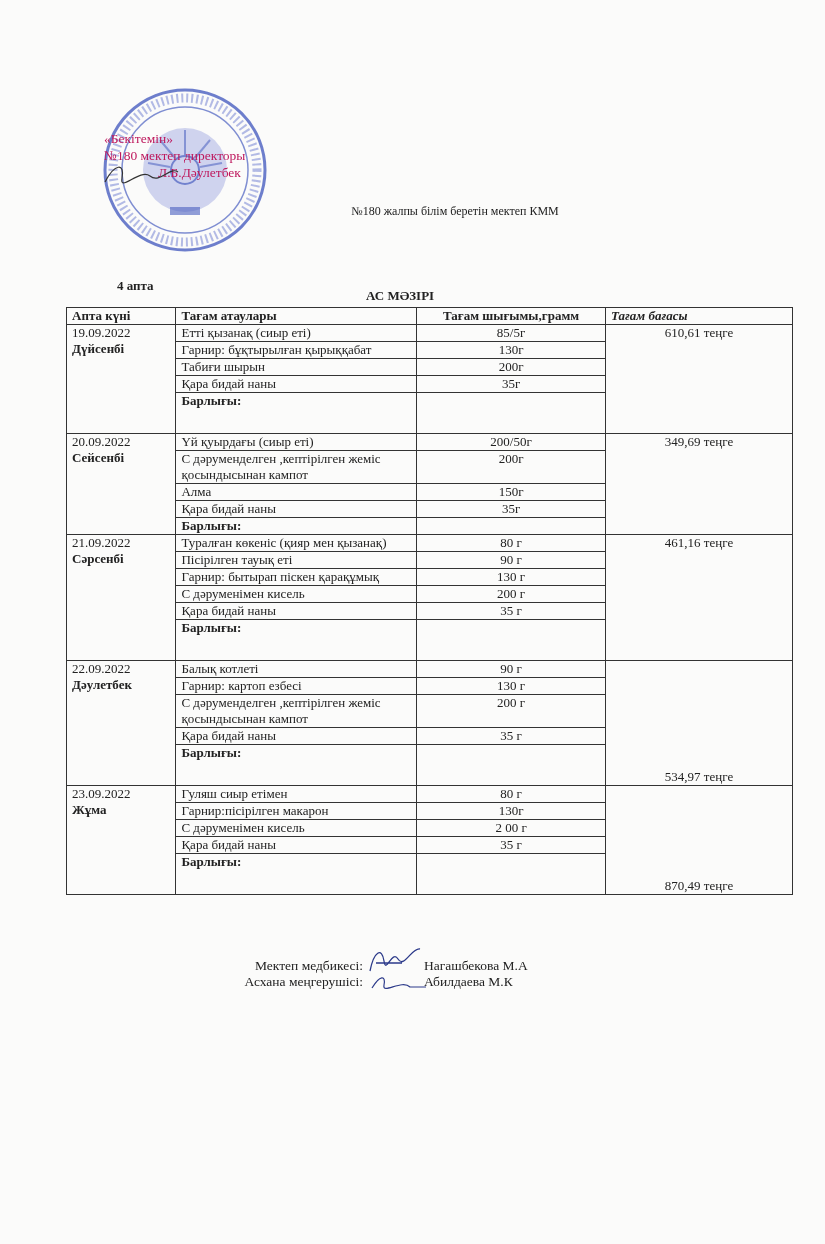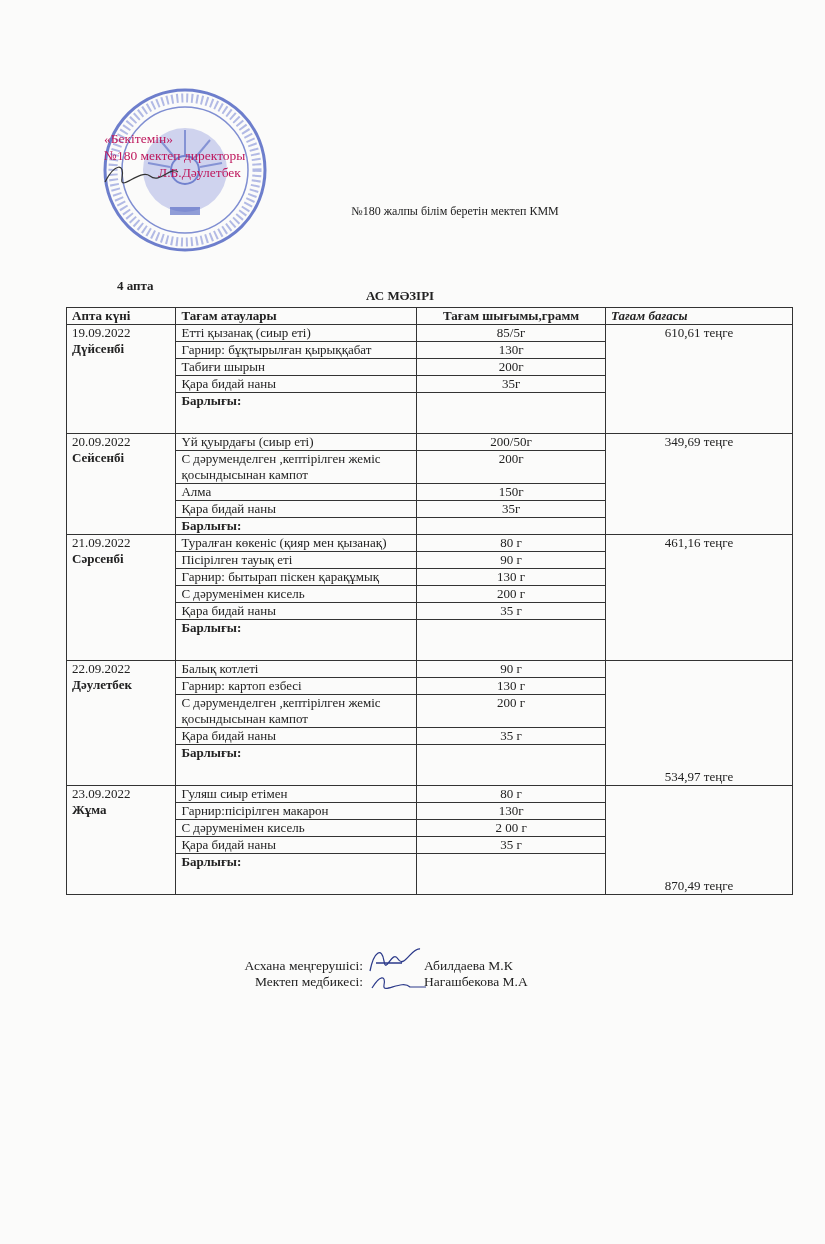--- a/index.html
+++ b/index.html
@@ -187,24 +187,24 @@
       </tr>
       <tr>
         <td class="total-label" style="height: 40px;">Барлығы:</td>
         <td></td>
       </tr>
     </tbody>
 </table>
 
 <div class="footer">
   <div class="row">
+    <span class="role">Мектеп медбикесі:</span>
+    <span class="name">Нагашбекова М.А</span>
+  </div>
+  <div class="row">
     <span class="role">Асхана меңгерушісі:</span>
     <span class="name">Абилдаева М.К</span>
-  </div>
-  <div class="row">
-    <span class="role">Мектеп медбикесі:</span>
-    <span class="name">Нагашбекова М.А</span>
   </div>
 </div>
 <svg class="sig-foot" viewBox="0 0 70 50">
   <path d="M8 28 C 12 8, 20 4, 22 18 S 30 6, 36 16 S 50 4, 58 6 M14 20 L 40 20" fill="none" stroke="#2c3a8a" stroke-width="1.3"></path>
   <path d="M10 45 C 18 32, 24 32, 22 42 S 40 36, 48 44 L 64 44" fill="none" stroke="#2c3a8a" stroke-width="1.2"></path>
 </svg>
 
 </body></html>

